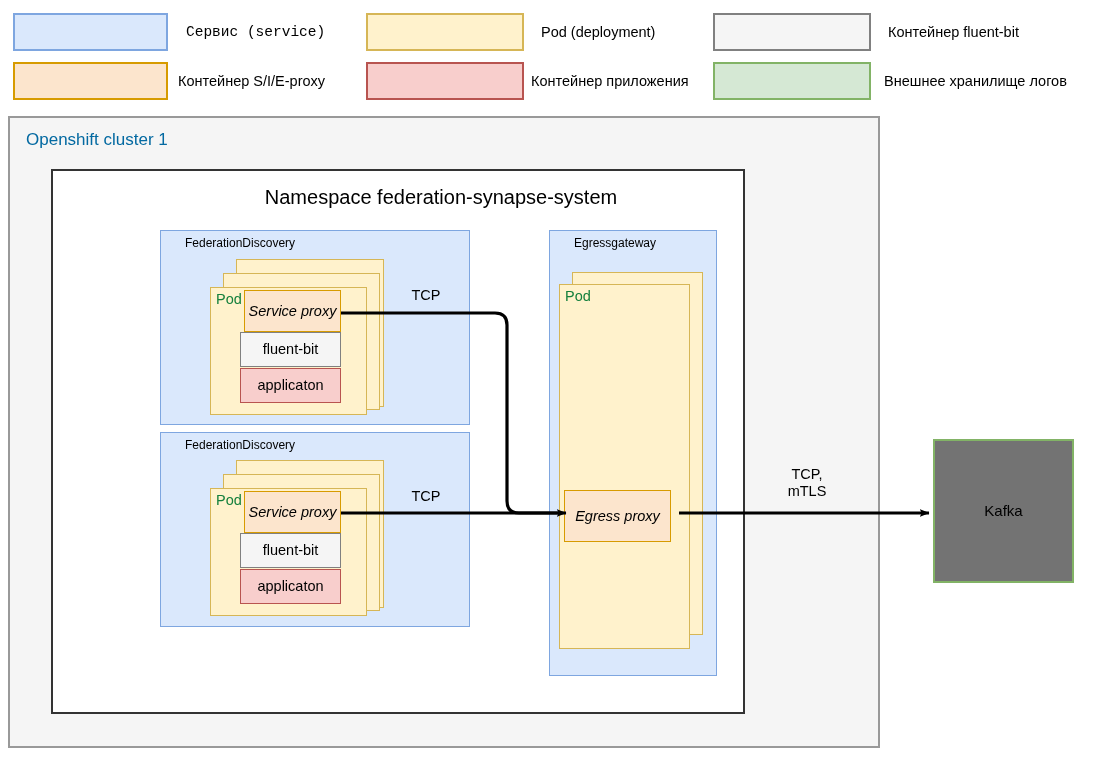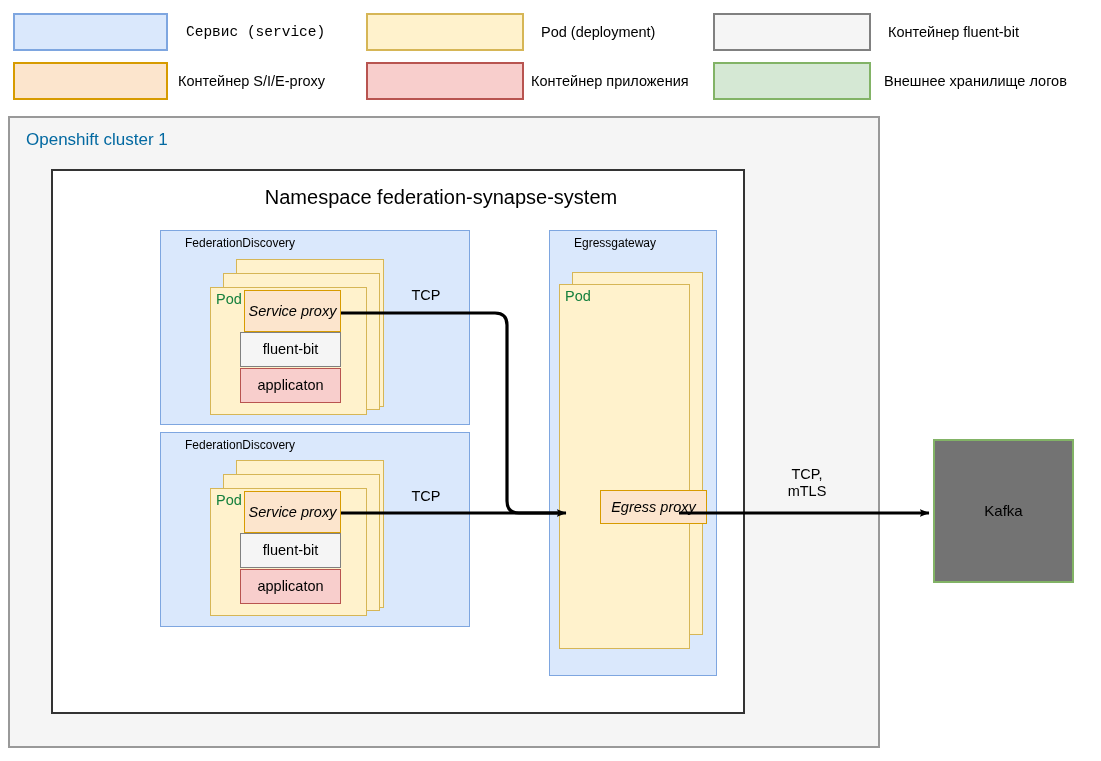--- a/index.html
+++ b/index.html
@@ -196,21 +196,21 @@
 
   <div class="abs service-box" style="left:549px;top:230px;width:168px;height:446px;">
     <div class="service-title">Egressgateway</div>
   </div>
 
   <div class="abs pod-card" style="left:572px;top:272px;width:131px;height:363px;"></div>
   <div class="abs pod-card" style="left:559px;top:284px;width:131px;height:365px;">
     <div class="pod-label">Pod</div>
   </div>
 
-  <div class="abs ct ct-proxy" style="left:600px;top:490px;width:107px;height:34px;">Egress proxy</div>
+  <div class="abs ct ct-proxy" style="left:564px;top:490px;width:107px;height:52px;">Egress proxy</div>
 
   <div class="abs ct ct-kafka" style="left:933px;top:439px;width:141px;height:144px;">Kafka</div>
 
   <div class="abs edge-label" style="left:396px;top:287px;width:60px;">TCP</div>
   <div class="abs edge-label" style="left:396px;top:488px;width:60px;">TCP</div>
   <div class="abs edge-label" style="left:772px;top:466px;width:70px;">TCP,
 mTLS</div>
 
   <svg class="edges" viewBox="0 0 1101 761">
     <defs>

